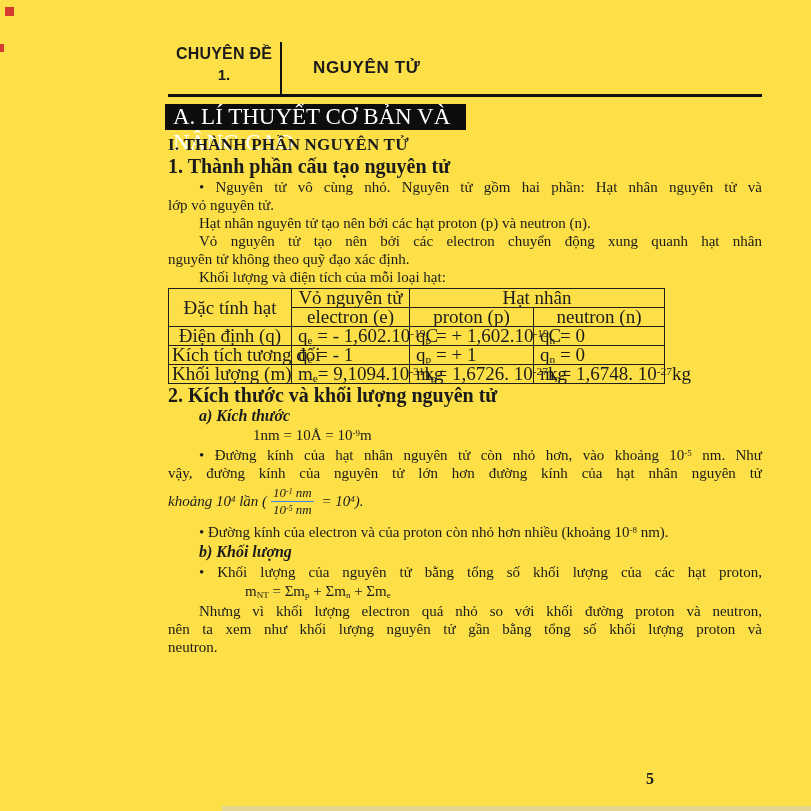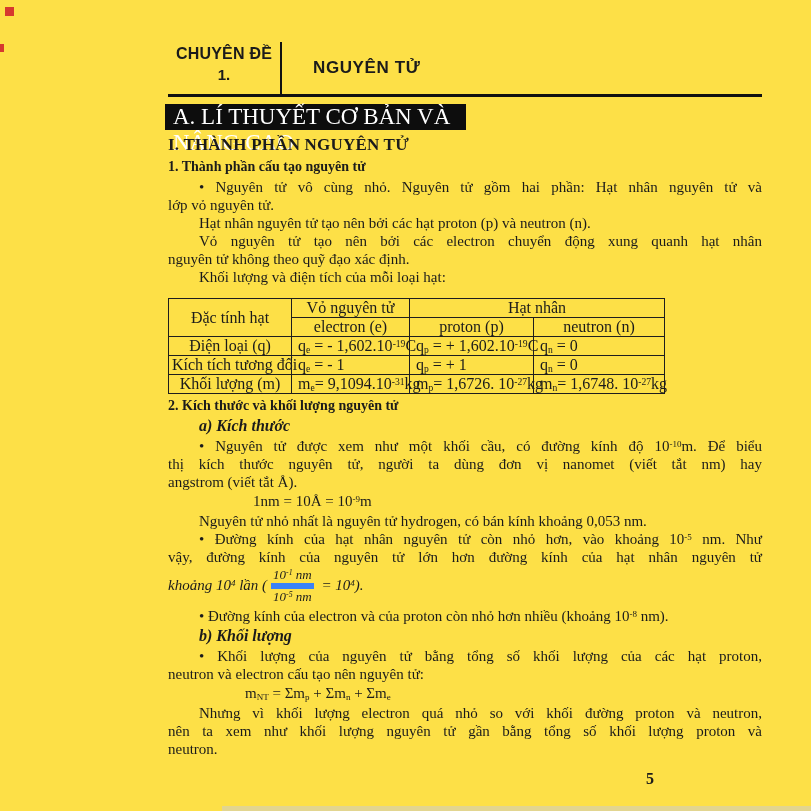--- a/index.html
+++ b/index.html
@@ -19,44 +19,44 @@
   .chtitle{position:absolute;left:313px;top:58px;font-size:17px;letter-spacing:.6px;}
   .hrule{position:absolute;left:168px;top:94px;width:594px;height:3px;background:#111;}
 
   
   .banner{position:absolute;left:165px;top:104px;width:301px;height:26px;background:#0d0d0d;
           color:#fff;font-weight:normal;font-size:23px;line-height:26px;padding-left:8px;box-sizing:border-box;}
 
   
   .content{position:absolute;left:168px;top:135px;width:594px;font-size:15px;line-height:18px;}
   .hI{font-size:17px;font-weight:bold;line-height:19px;letter-spacing:.2px;margin:0;}
-  .hsub{font-size:14px;font-weight:bold;line-height:19px;margin:3px 0 0 0;}
+  .hsub{font-size:20px;font-weight:bold;line-height:19px;margin:3px 0 0 0;}
   .hsub.h2k{margin-top:2px;}
   .hab{font-size:16px;font-weight:bold;font-style:italic;line-height:18px;margin:2px 0 0 31px;}
   .lines{margin-top:2px;}
   .ln{line-height:18px;}
   .ln.ind{text-indent:31px;}
   .ln.fill{text-align:justify;text-align-last:justify;text-justify:inter-word;}
   sup{font-size:.6em;line-height:0;vertical-align:baseline;position:relative;top:-.45em;}
   sub{font-size:.6em;line-height:0;vertical-align:baseline;position:relative;top:.18em;}
 
   
-  .ptable{border-collapse:collapse;table-layout:fixed;width:496px;margin-top:12px;font-size:16px;}
+  .ptable{border-collapse:collapse;table-layout:fixed;width:496px;margin-top:2px;font-size:19px;}
   .ptable td{border:1px solid #1e1e1e;height:18px;padding:0 3px;white-space:nowrap;}
   .ptable .ctr{text-align:center;}
   .ptable .val{text-align:left;padding-left:6px;}
 
   
   .formula{line-height:18px;margin-top:1px;}
   .f1{margin-left:85px;}
   .f2{margin-left:77px;}
   .fracline{line-height:36px;height:38px;margin-top:1px;font-style:italic;}
   .frac{display:inline-flex;flex-direction:column;vertical-align:middle;text-align:center;
         font-size:13px;line-height:16px;margin:0 4px;position:relative;top:-1px;}
-  .frac .num{border-bottom:6px solid #3b82f6;padding:0 2px;}
+  .frac .num{border-bottom:1px solid #3b82f6;padding:0 2px;}
   .frac .den{padding:0 2px;}
 
   .pagenum{position:absolute;left:646px;top:770px;font-size:16px;font-weight:bold;}
 </style>
 </head>
 <body>
 
 <div class="page">
 
   <div class="red1"></div>
@@ -97,21 +97,21 @@
         <td class="ctr" rowspan="2">Đặc tính hạt</td>
         <td class="ctr">Vỏ nguyên tử</td>
         <td class="ctr" colspan="2">Hạt nhân</td>
       </tr>
       <tr>
         <td class="ctr">electron (e)</td>
         <td class="ctr">proton (p)</td>
         <td class="ctr">neutron (n)</td>
       </tr>
       <tr>
-        <td class="ctr">Điện loại (q)</td>
+        <td class="ctr">Điện định (q)</td>
         <td class="val">q<sub>e</sub> = - 1,602.10<sup>-19</sup>C</td>
         <td class="val">q<sub>p</sub> = + 1,602.10<sup>-19</sup>C</td>
         <td class="val">q<sub>n</sub> = 0</td>
       </tr>
       <tr>
         <td class="ctr">Kích tích tương đối</td>
         <td class="val">q<sub>e</sub> = - 1</td>
         <td class="val">q<sub>p</sub> = + 1</td>
         <td class="val">q<sub>n</sub> = 0</td>
       </tr>
@@ -120,50 +120,43 @@
         <td class="val">m<sub>e</sub>= 9,1094.10<sup>-31</sup>kg</td>
         <td class="val">m<sub>p</sub>= 1,6726. 10<sup>-27</sup>kg</td>
         <td class="val">m<sub>n</sub>= 1,6748. 10<sup>-27</sup>kg</td>
       </tr>
     </tbody>
       </table>
 
     <div class="hsub h2k">2. Kích thước và khối lượng nguyên tử</div>
     <div class="hab">a) Kích thước</div>
 
-    <div class="lines">
-        <div class="ln ind fill">• Nguyên tử được xem như một khối cầu, có đường kính độ 10<sup>-10</sup>m. Để biểu</div>
-        <div class="ln fill">thị kích thước nguyên tử, người ta dùng đơn vị nanomet (viết tắt nm) hay</div>
-        <div class="ln">angstrom (viết tắt Å).</div>
-      </div>
 
     <div class="formula f1">1nm = 10Å = 10<sup>-9</sup>m</div>
 
     <div class="lines">
-        <div class="ln ind">Nguyên tử nhỏ nhất là nguyên tử hydrogen, có bán kính khoảng 0,053 nm.</div>
         <div class="ln ind fill">• Đường kính của hạt nhân nguyên tử còn nhỏ hơn, vào khoảng 10<sup>-5</sup> nm. Như</div>
         <div class="ln fill">vậy, đường kính của nguyên tử lớn hơn đường kính của hạt nhân nguyên tử</div>
       </div>
 
     <div class="fracline">
       <span>khoảng 10<sup>4</sup> lần (</span><span class="frac">
           <span class="num">10<sup>-1</sup> nm</span>
           <span class="den">10<sup>-5</sup> nm</span>
         </span><span> = 10<sup>4</sup>).</span>
     </div>
 
     <div class="lines">
         <div class="ln ind">• Đường kính của electron và của proton còn nhỏ hơn nhiều (khoảng 10<sup>-8</sup> nm).</div>
       </div>
 
     <div class="hab">b) Khối lượng</div>
 
     <div class="lines">
         <div class="ln ind fill">• Khối lượng của nguyên tử bằng tổng số khối lượng của các hạt proton,</div>
-        <div class="ln">neutron và electron cấu tạo nên nguyên tử:</div>
       </div>
 
     <div class="formula f2">m<sub>NT</sub> = Σm<sub>p</sub> + Σm<sub>n</sub> + Σm<sub>e</sub></div>
 
     <div class="lines">
         <div class="ln ind fill">Nhưng vì khối lượng electron quá nhỏ so với khối đường proton và neutron,</div>
         <div class="ln fill">nên ta xem như khối lượng nguyên tử gần bằng tổng số khối lượng proton và</div>
         <div class="ln">neutron.</div>
       </div>
   </div>

